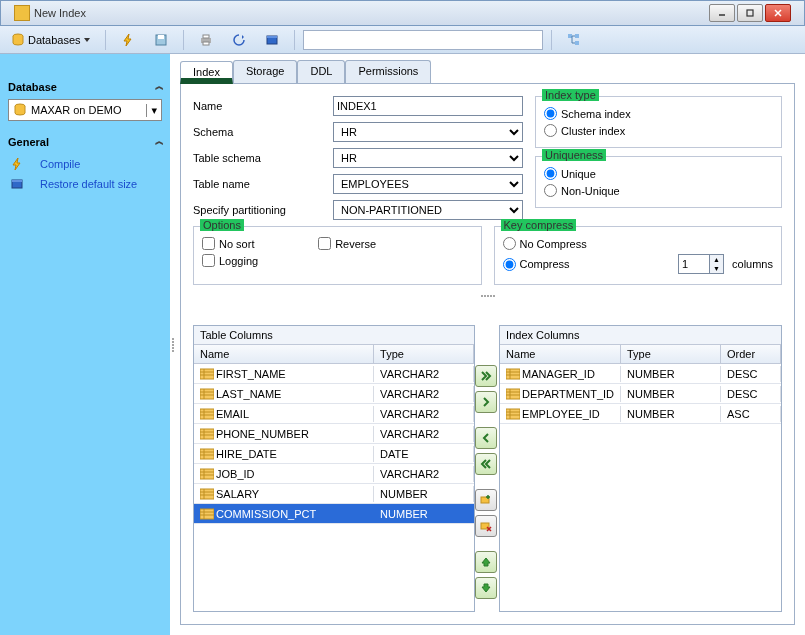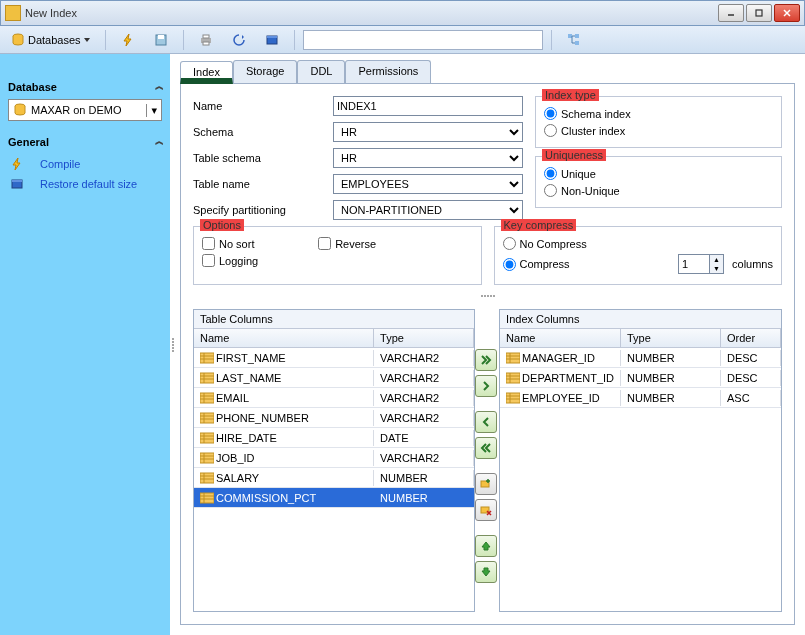--- a/index.html
+++ b/index.html
@@ -1,19 +1,19 @@
 <!DOCTYPE html>
 <html><head>
 <meta charset="utf-8">
 <style>
 * { box-sizing: border-box; margin: 0; padding: 0; font-family: Tahoma, Arial, sans-serif; font-size: 11px; }
 body { background: #fff; width: 805px; height: 635px; overflow: hidden; }
 
 
-.titlebar { height: 26px; background: linear-gradient(to bottom, #e8f0f8, #d0dcec); border: 1px solid #7a9ac0; display: flex; align-items: center; padding: 0 4px; }
+.titlebar { height: 26px; background: linear-gradient(to bottom, #e8f0f8, #d0dcec); border: 1px solid #7a9ac0; display: flex; align-items: center; padding: 0 13px; }
 .titlebar-icon { width: 16px; height: 16px; background: #f0c040; border: 1px solid #c09020; margin-right: 4px; }
 .titlebar-title { flex: 1; color: #333; }
 .winbtn { width: 26px; height: 18px; margin-left: 2px; border: 1px solid #888; background: linear-gradient(to bottom, #f8f8f8, #d8d8d8); display: flex; align-items: center; justify-content: center; cursor: pointer; border-radius: 2px; }
 .winbtn.close { background: linear-gradient(to bottom, #f08070, #d84030); border-color: #a02010; color: #fff; }
 .winbtn svg { width: 10px; height: 10px; }
 
 
 .toolbar { height: 28px; background: linear-gradient(to bottom, #e6effa, #cfe0f2); border-bottom: 1px solid #a6b8d0; display: flex; align-items: center; padding: 0 4px; gap: 5px; }
 .tb-btn { height: 22px; padding: 0 6px; display: flex; align-items: center; gap: 3px; border: 1px solid transparent; border-radius: 2px; cursor: pointer; }
 .tb-dropdown-arrow { width: 0; height: 0; border-left: 3px solid transparent; border-right: 3px solid transparent; border-top: 4px solid #333; }
@@ -46,32 +46,32 @@
 .form-row { display: flex; align-items: center; margin-bottom: 6px; }
 .form-row label { width: 140px; }
 .form-row input[type=text], .form-row select { width: 190px; height: 20px; border: 1px solid #7a8aa0; padding: 0 3px; background: #fff; }
 .form-row select { appearance: auto; }
 
 .topsplit { display:flex; gap: 12px; }
 .leftform { flex: 0 0 auto; }
 .rightgroups { flex: 1; }
 
 .groupbox { position: relative; border: 1px solid #c0c8d8; padding: 10px 8px 6px 8px; margin-bottom: 8px; }
-.groupbox .legend { position: absolute; top: -8px; left: 6px; background: #ef4444; padding: 0 3px; color: #333; }
+.groupbox .legend { position: absolute; top: -8px; left: 6px; background: #22c55e; padding: 0 3px; color: #333; }
 .radio-row, .check-row { display: flex; align-items: center; gap: 4px; margin-bottom: 4px; }
 .spin { width: 46px; height: 20px; border: 1px solid #7a8aa0; display: inline-flex; }
 .spin input { width: 30px; border: none; text-align: left; padding-left: 3px; }
 .spin .btns { width: 14px; display:flex; flex-direction:column; border-left:1px solid #7a8aa0;}
 .spin .btns div { flex:1; display:flex; align-items:center; justify-content:center; font-size:7px; background:#eef2f8; cursor:pointer;}
 
 .options-compress { display: flex; gap: 12px; }
 .options-compress .groupbox { flex: 1; }
 
 
-.colsarea { display: flex; margin-top: 10px; flex: 1; min-height: 0; }
+.colsarea { display: flex; margin-top: 26px; flex: 1; min-height: 0; }
 .colpanel { flex: 1; border: 1px solid #9fb0c8; display: flex; flex-direction: column; background: #fff; min-height: 0; }
 .colpanel .hdr { background: #f0f4fa; padding: 3px 6px; border-bottom: 1px solid #c0c8d8; }
 .gridhdr { display: flex; background: linear-gradient(to bottom,#f8fafd,#e4ecf6); border-bottom: 1px solid #c0c8d8; }
 .gridhdr div { padding: 3px 6px; border-right: 1px solid #c0c8d8; }
 .gridbody { flex: 1; overflow: auto; }
 .gridrow { display: flex; border-bottom: 1px solid #e0e4ec; cursor: pointer; height: 20px; align-items: center; }
 .gridrow.selected { background: #2a6bd8; color: #fff; }
 .gridrow div { padding: 2px 6px; border-right: 1px solid #d8dce4; overflow: hidden; white-space: nowrap; }
 .gridrow.selected div { border-right-color: #2a6bd8; }
 .colicon { width: 14px; height: 12px; display:inline-block; vertical-align:middle; margin-right:2px; }

